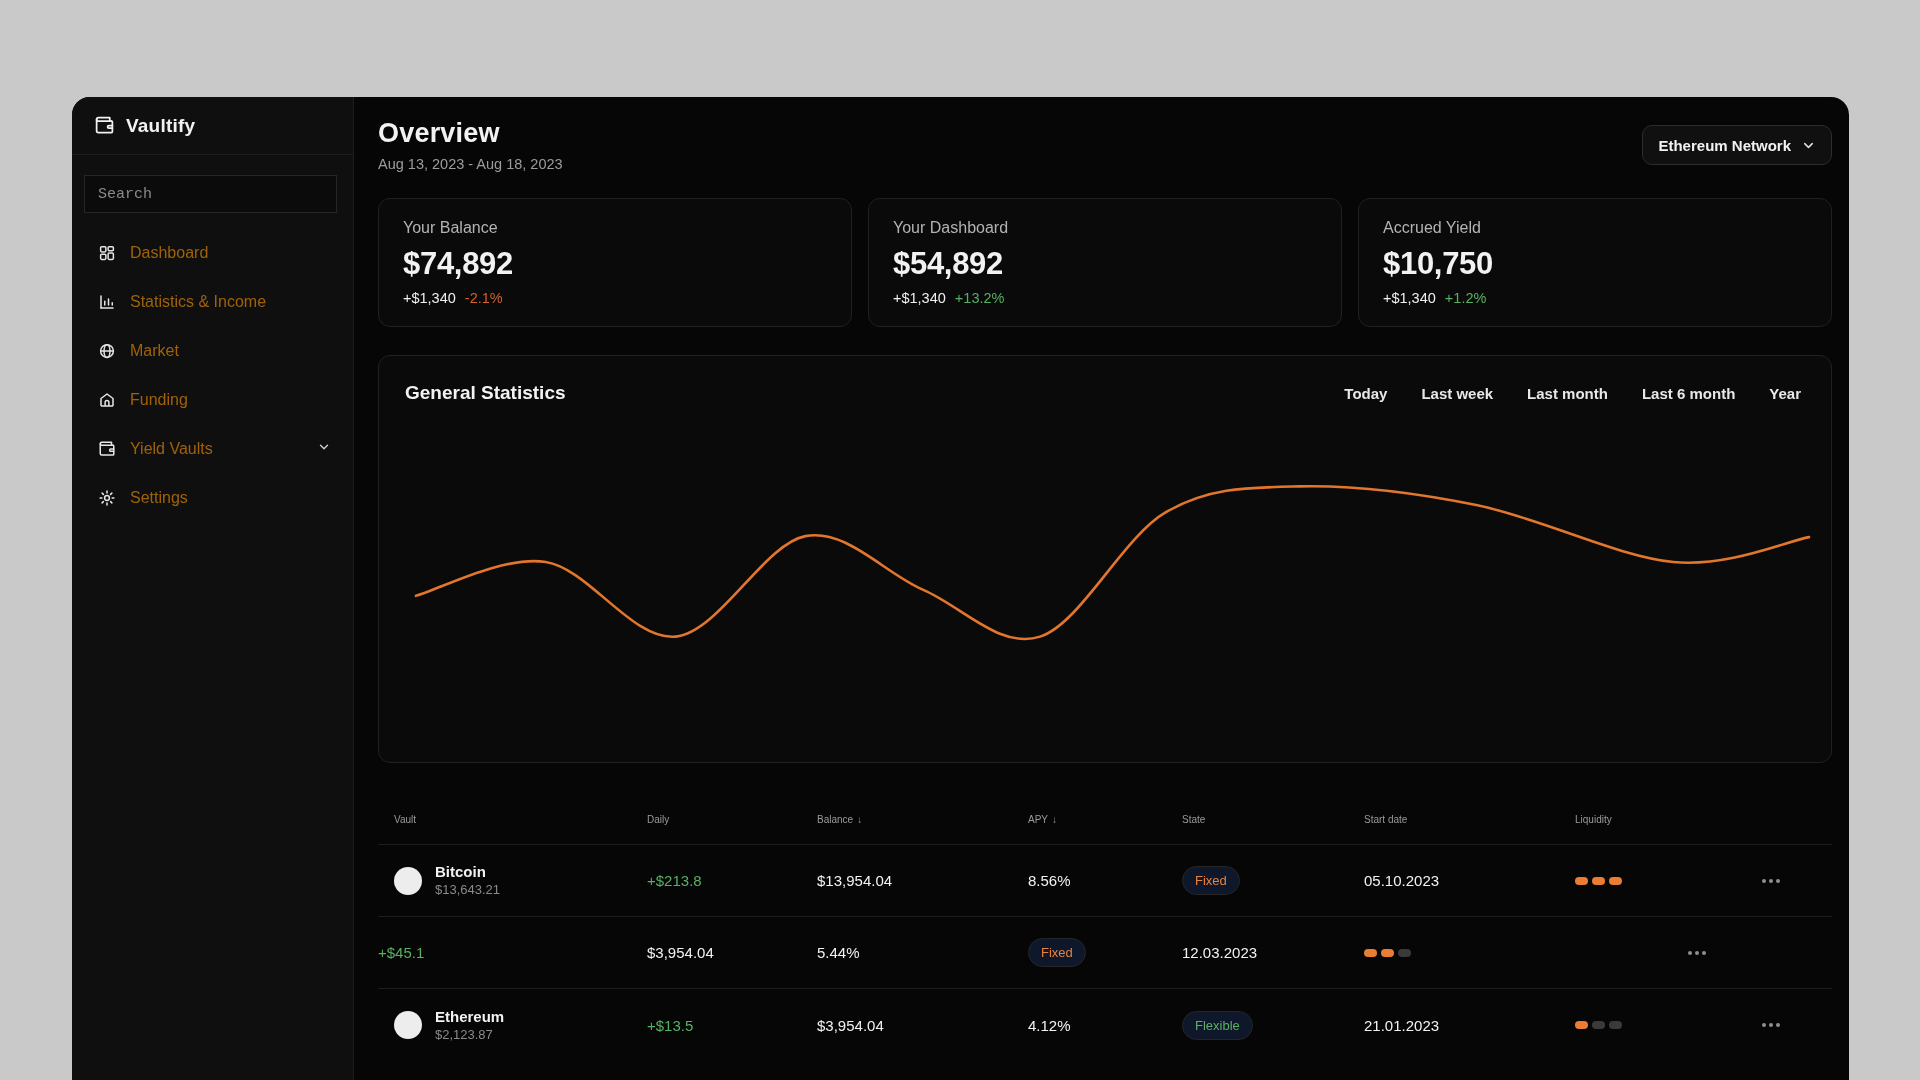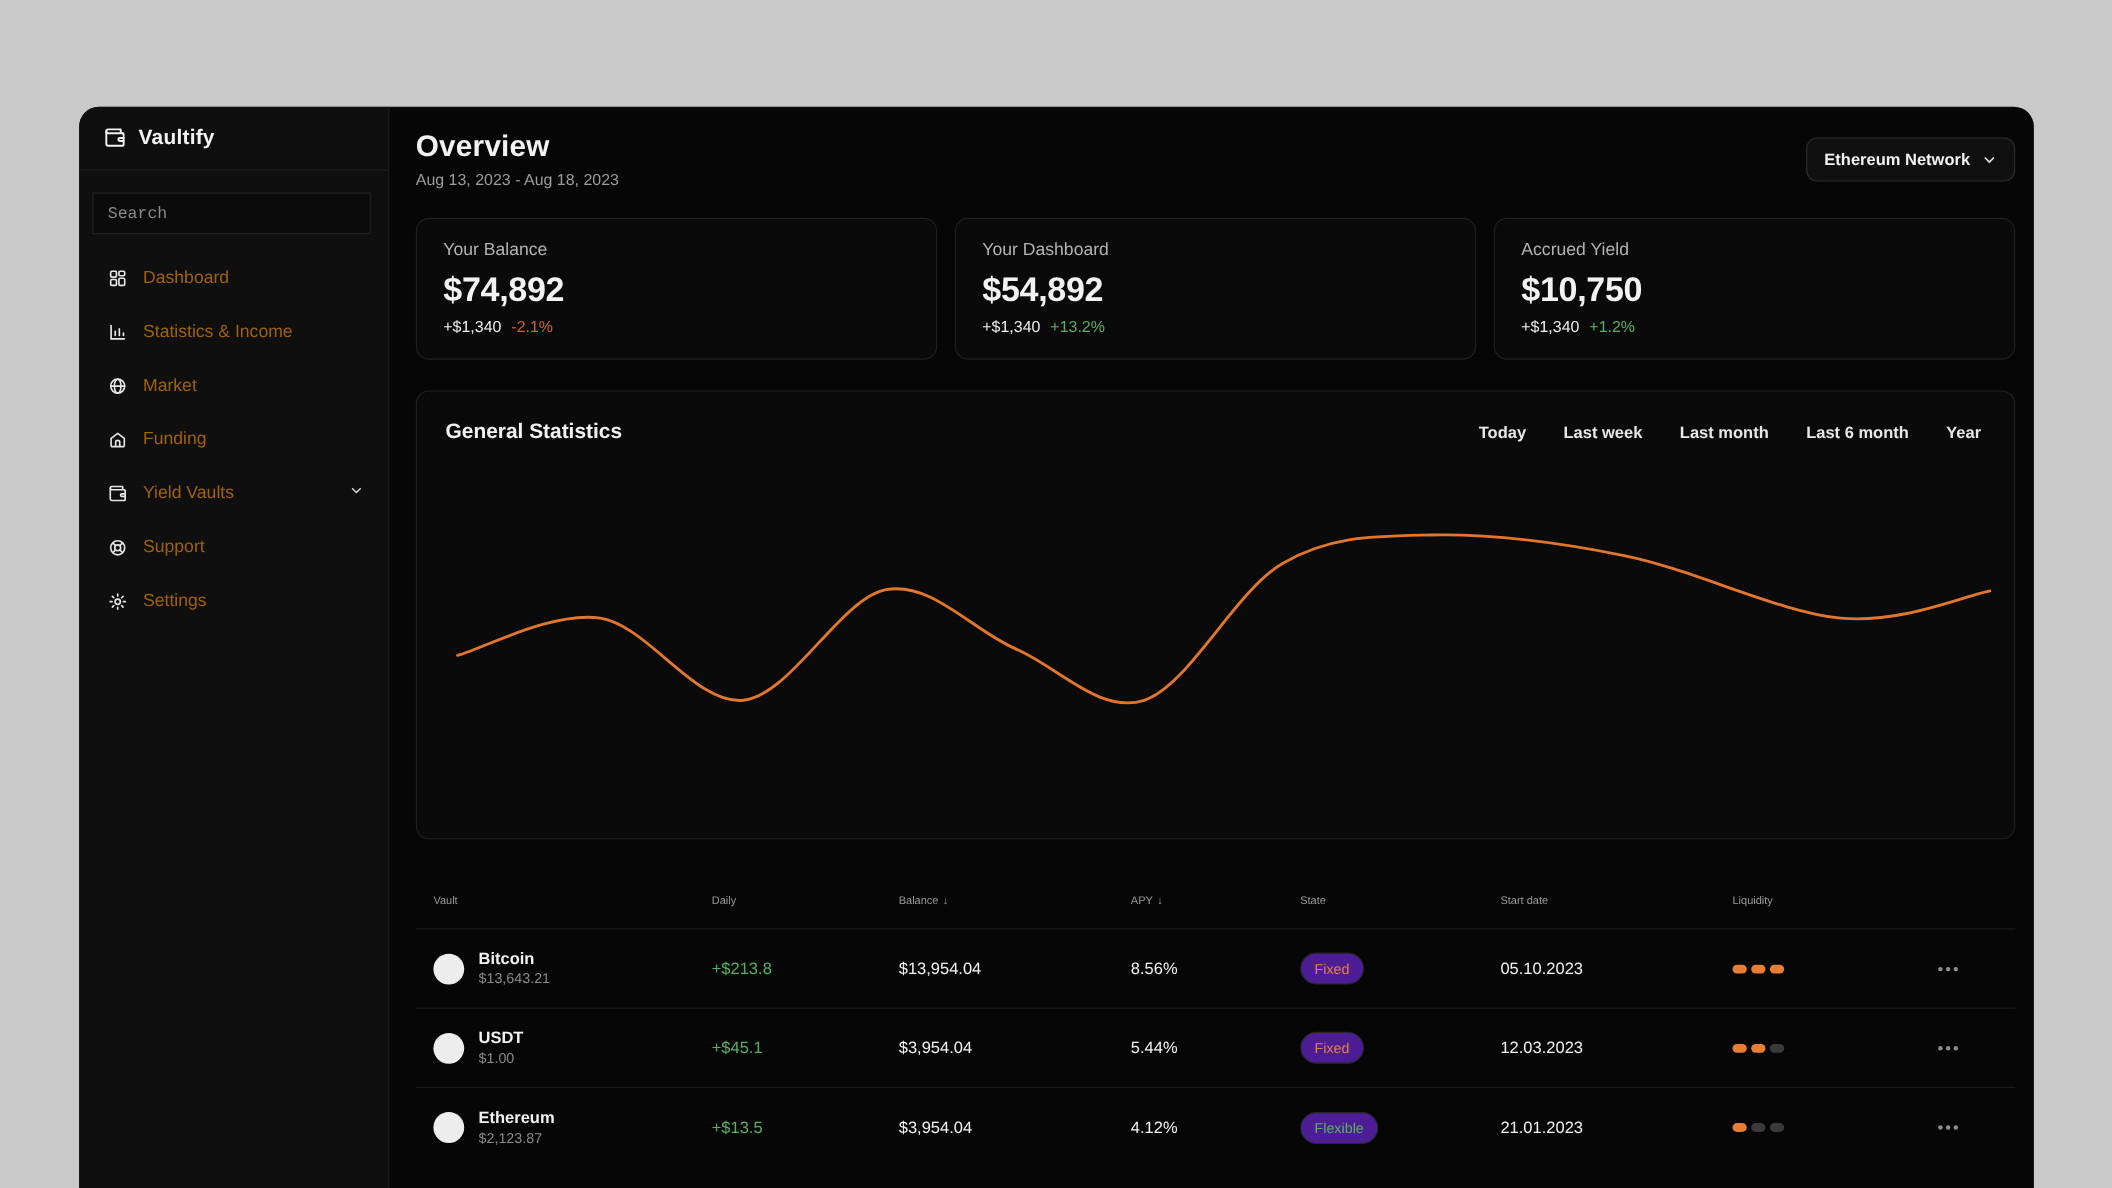--- a/index.html
+++ b/index.html
@@ -91,21 +91,21 @@
   .t-body-row { height:72px; border-bottom:1px solid #1d1d1d; }
   .t-body-row:last-child { border-bottom:none; }
   .vault-cell { display:flex; align-items:center; gap:13px; padding-left:16px; }
   .coin-avatar { width:28px; height:28px; border-radius:50%; background:#ededed; flex:none; }
   .coin-name { font-size:15px; font-weight:600; line-height:18px; }
   .coin-price { font-size:13px; color:#8a8a8a; line-height:16px; margin-top:1px; }
   .cell { font-size:15px; }
   .daily { color:#58b064; }
   .badge {
     display:inline-flex; align-items:center; padding:6px 12px; font-size:13px;
-    background:#4c1d95; border:1px solid #262626; border-radius:999px; width:max-content;
+    background:#0f172a; border:1px solid #262626; border-radius:999px; width:max-content;
   }
   .badge.fixed { color:#e8823c; }
   .badge.flexible { color:#5db066; }
   .liquidity { display:flex; gap:4px; }
   .dash { width:13px; height:8px; border-radius:4px; background:#3a3a3a; }
   .dash.on { background:#e87d33; }
   .actions-cell { display:flex; justify-content:flex-end; padding-right:52px; }
   .dots { display:flex; gap:3px; cursor:pointer; }
   .dots i { width:4px; height:4px; border-radius:50%; background:#8f8f8f; }
 </style>
@@ -171,28 +171,20 @@
           <path d="M21 12h-4a1.5 1.5 0 0 0 0 3h4"></path>
         </svg>
         <span>Yield Vaults</span>
         <span class="chev">
           <svg viewBox="0 0 24 24" fill="none" stroke-width="2.4" stroke-linecap="round" stroke-linejoin="round">
               <path d="M6 9l6 6 6-6"></path>
             </svg>
         </span>
       </div>
       <div class="menu-item">
-        <svg viewBox="0 0 24 24" fill="none" stroke-width="2">
-          <circle cx="12" cy="12" r="8.5"></circle>
-            <circle cx="12" cy="12" r="3.6"></circle>
-          <path d="M6 6l3.4 3.4M18 6l-3.4 3.4M18 18l-3.4-3.4M6 18l3.4-3.4"></path>
-        </svg>
-        <span>Support</span>
-      </div>
-      <div class="menu-item">
         <svg viewBox="0 0 24 24" fill="none" stroke-width="2" stroke-linecap="round">
           <circle cx="12" cy="12" r="3.2"></circle>
           <path d="M12 2.8v2.4M12 18.8v2.4M2.8 12h2.4M18.8 12h2.4M5.5 5.5l1.7 1.7M16.8 16.8l1.7 1.7M18.5 5.5l-1.7 1.7M7.2 16.8l-1.7 1.7"></path>
         </svg>
         <span>Settings</span>
       </div>
     </nav>
   </aside>
 
   <main class="main">
@@ -282,27 +274,20 @@
         <div class="actions-cell">
           <span class="dots">
               <i></i>
               <i></i>
               <i></i>
             </span>
         </div>
       </div>
 
       <div class="t-row t-body-row">
-        <div class="vault-cell">
-          <span class="coin-avatar"></span>
-          <span>
-            <div class="coin-name">USDT</div>
-            <div class="coin-price">$1.00</div>
-          </span>
-        </div>
         <div class="cell daily">+$45.1</div>
         <div class="cell">$3,954.04</div>
         <div class="cell">5.44%</div>
         <div><span class="badge fixed">Fixed</span></div>
         <div class="cell">12.03.2023</div>
         <div class="liquidity">
           <span class="dash on"></span>
             <span class="dash on"></span>
             <span class="dash"></span>
         </div>

